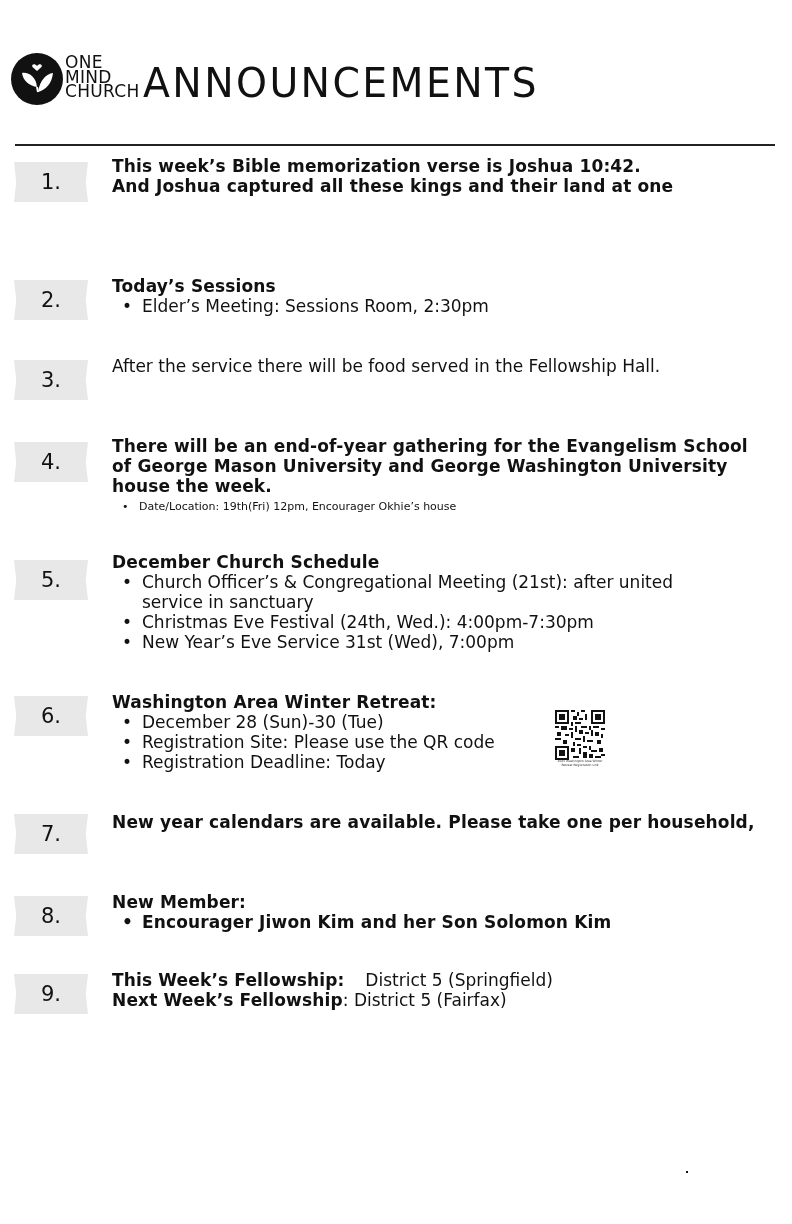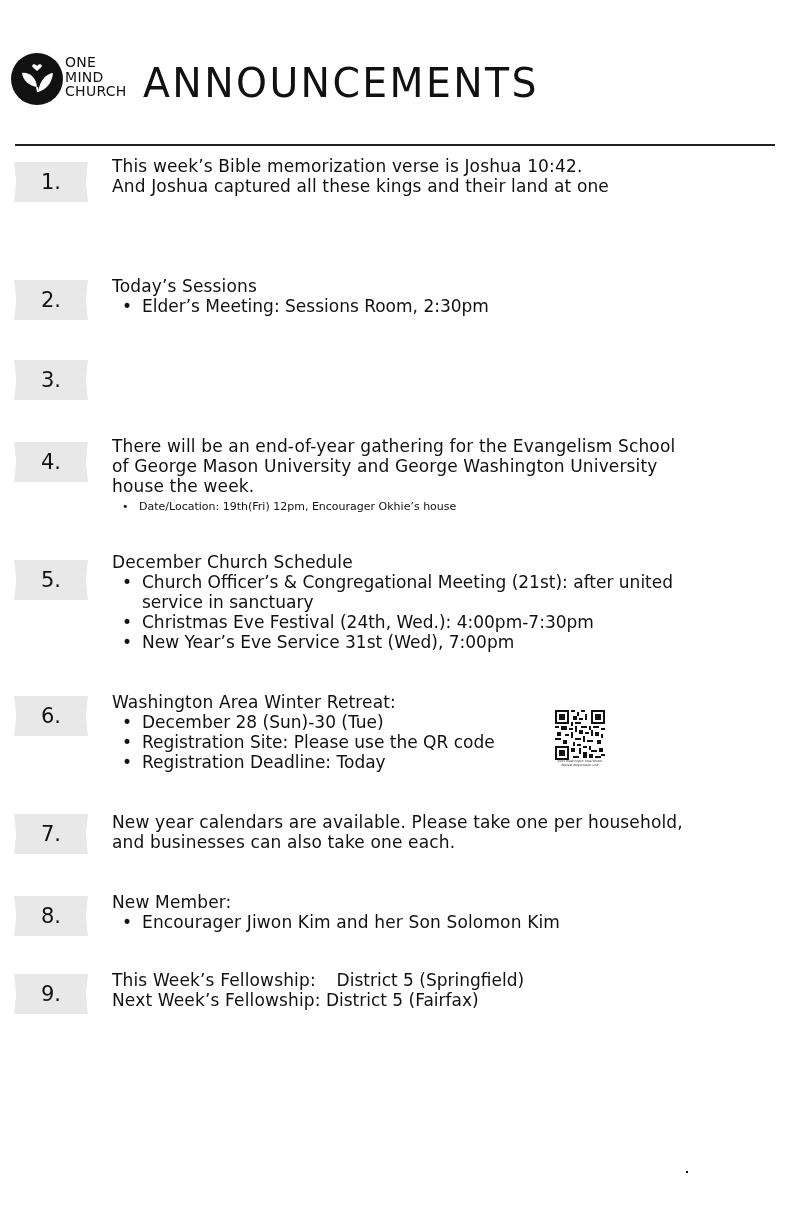--- a/index.html
+++ b/index.html
@@ -1,31 +1,31 @@
 <!DOCTYPE html>
 <html><head>
 <meta charset="utf-8">
 <style>
   html, body { margin:0; padding:0; background:#ffffff; }
   body { width:792px; height:1224px; position:relative; overflow:hidden;
          font-family:"DejaVu Sans","Liberation Sans",sans-serif; color:#111; }
   .header { position:absolute; left:10px; top:50px; height:62px; width:780px; }
   .logo-circle { position:absolute; left:1px; top:3px; width:52px; height:52px; border-radius:50%; background:#111; }
   .logo-circle svg { position:absolute; left:0; top:0; }
-  .logo-text { position:absolute; left:55px; top:5px; font-family:"DejaVu Sans",sans-serif; font-size:14px; line-height:14.5px; color:#111; letter-spacing:0.3px; }
+  .logo-text { position:absolute; left:55px; top:5px; font-family:"DejaVu Sans",sans-serif; font-size:17px; line-height:14.5px; color:#111; letter-spacing:0.3px; }
   .title { position:absolute; left:133px; top:10px; font-family:"DejaVu Sans",sans-serif; font-size:41px; letter-spacing:2.5px; font-weight:400; line-height:46px; color:#111; transform:scaleX(0.96); transform-origin:left; }
   .rule { position:absolute; left:15px; top:144px; width:760px; height:2px; background:#222; }
 
   .item { position:absolute; left:0; width:792px; }
   .badge { position:absolute; left:14px; width:74px; height:40px; background:#e8e8e8;
            clip-path: polygon(0 0, 100% 0, 97% 50%, 100% 100%, 0 100%, 3% 50%);
            display:flex; align-items:center; justify-content:center;
            font-family:"DejaVu Sans",sans-serif; font-size:21px; color:#111; }
   .body { position:absolute; left:112px; font-size:17px; line-height:20px; }
-  .b { font-weight:normal; letter-spacing:0.15px; }
+  .b { font-weight:bold; letter-spacing:0.15px; }
   ul { margin:0; padding:0; list-style:none; }
   li { position:relative; padding-left:30px; }
   li::before { content:"•"; position:absolute; left:10px; top:0; }
   .small { font-size:11px; }
   .qr { position:absolute; left:555px; top:710px; width:50px; height:50px; }
   .qr-caption { position:absolute; left:552px; top:760px; width:56px; font-size:3px; line-height:3.5px; text-align:center; color:#333; }
   .dot { position:absolute; left:686px; top:1171px; width:2px; height:2px; background:#111; }
 </style>
 </head>
 <body>
@@ -62,20 +62,21 @@
     <div class="b">Today’s Sessions</div>
     <ul>
       <li>Elder’s Meeting: Sessions Room, 2:30pm</li>
     </ul>
   </div>
 </div>
 
 <div class="item" style="top:360px">
   <div class="badge" style="top:0px">3.</div>
   <div class="body" style="top:-4px">
+    <div>After the service there will be food served in the Fellowship Hall.</div>
   </div>
 </div>
 
 <div class="item" style="top:440px">
   <div class="badge" style="top:2px">4.</div>
   <div class="body" style="top:-4px">
     <div class="b">There will be an end-of-year gathering for the Evangelism School</div>
     <div class="b">of George Mason University and George Washington University</div>
     <div class="b">house the week.</div>
     <ul class="small" style="margin-top:1px">
@@ -163,21 +164,20 @@
       <rect x="20" y="23" width="3" height="1"></rect>
       <rect x="23" y="22" width="2" height="1"></rect>
   </g>
 </svg>
 <div class="qr-caption">2025 Washington Area Winter Retreat Registration Link</div>
 
 <div class="item" style="top:816px">
   <div class="badge" style="top:-2px">7.</div>
   <div class="body b" style="top:-4px">
     <div>New year calendars are available. Please take one per household,</div>
-    <div>and businesses can also take one each.</div>
   </div>
 </div>
 
 <div class="item" style="top:896px">
   <div class="badge" style="top:0px">8.</div>
   <div class="body" style="top:-4px">
     <div class="b">New Member:</div>
     <ul class="b">
       <li>Encourager Jiwon Kim and her Son Solomon Kim</li>
     </ul>

